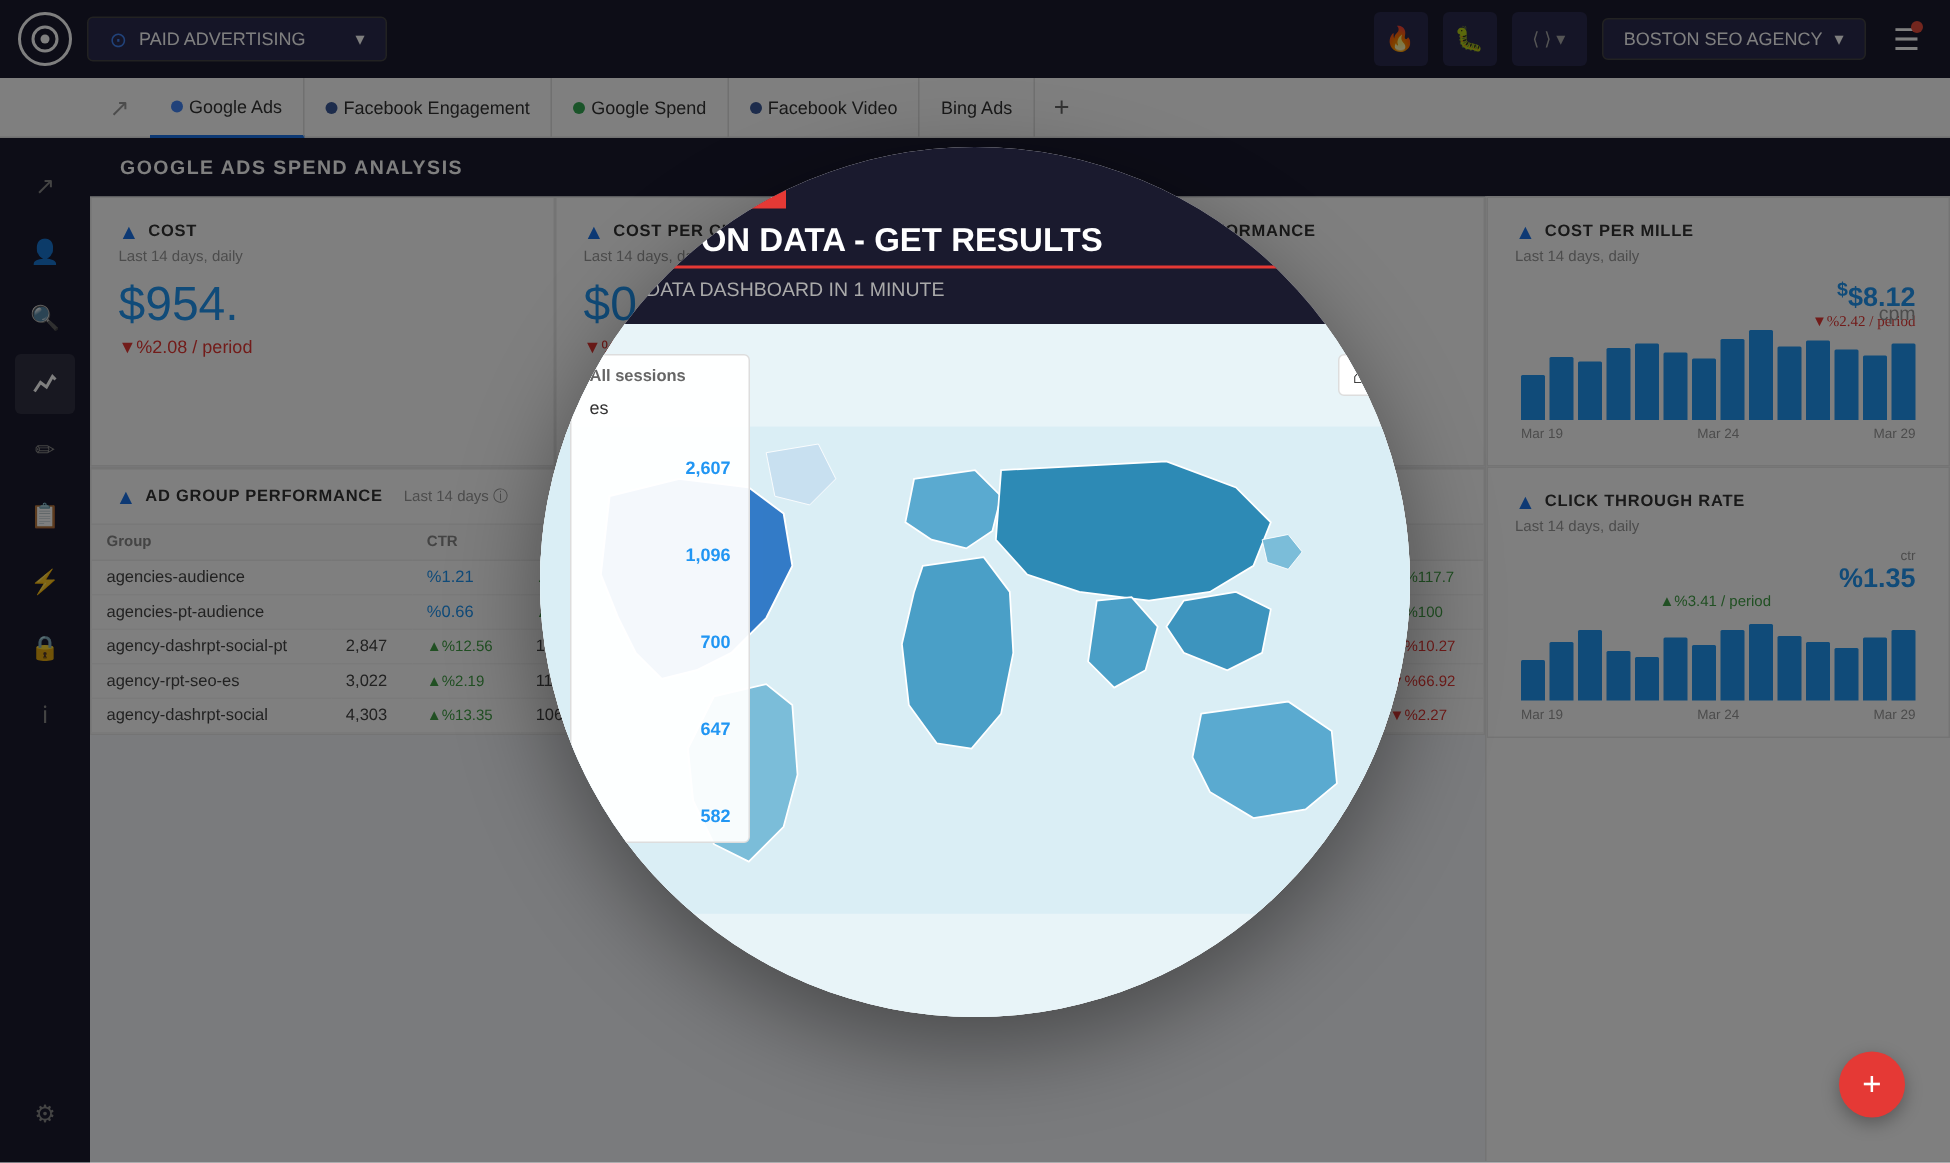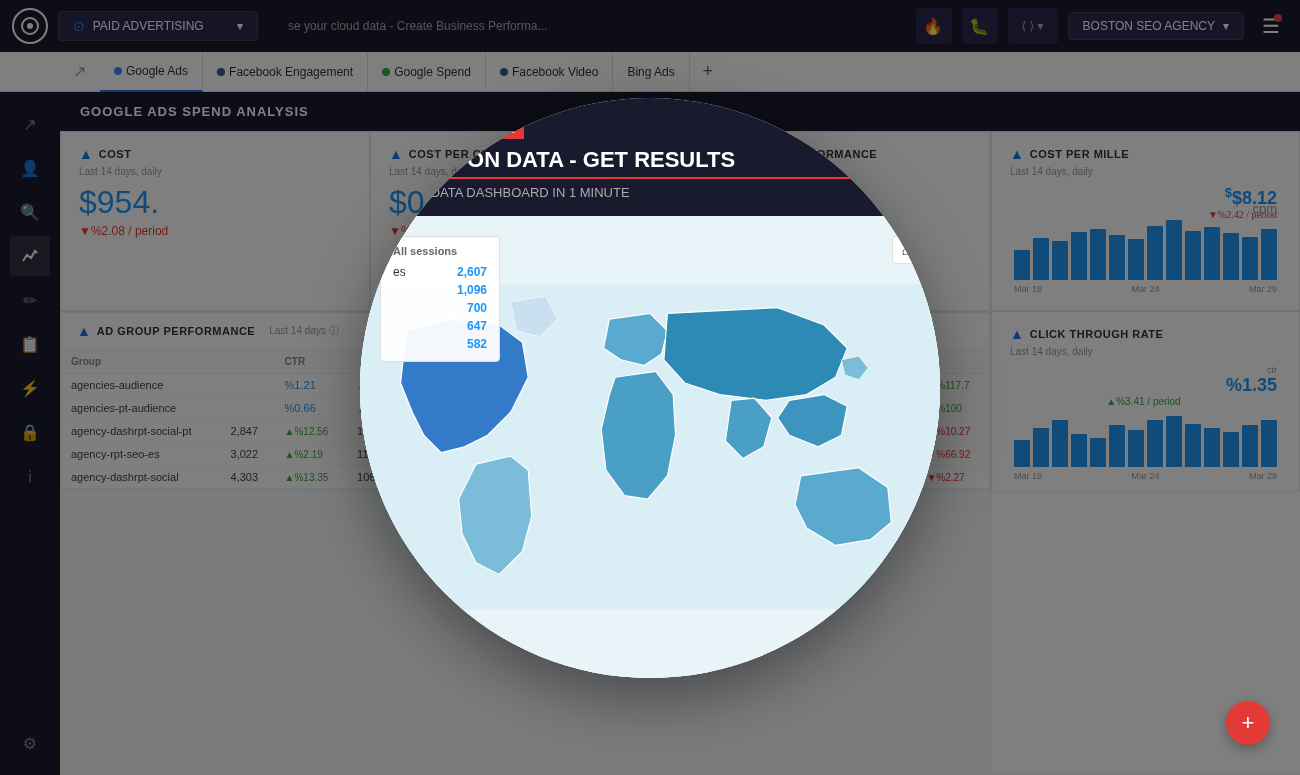--- a/index.html
+++ b/index.html
@@ -339,21 +339,21 @@
       font-weight: bold;
     }
     .popup-item {
       display: flex;
       justify-content: space-between;
       gap: 16px;
       padding: 2px 0;
       font-size: 12px;
       color: #333;
     }
-    .popup-value { font-weight: bold; color: #2196f3; }
+    .popup-value { font-weight: bold; color: #2196f3; margin-top: 40px; }
 
     .home-btn {
       position: absolute;
       right: 20px;
       top: 20px;
       width: 28px; height: 28px;
       background: #fff;
       border: 1px solid #ddd;
       border-radius: 4px;
       display: flex; align-items: center; justify-content: center;
@@ -386,23 +386,20 @@
       <circle cx="10" cy="10" r="8" stroke="white" stroke-width="2" fill="none"></circle>
       <circle cx="10" cy="10" r="3" fill="white"></circle>
     </svg>
   </div>
   <div class="nav-dropdown">
     <span style="color:#4285f4; font-size:14px;">⊙</span>
     <span>PAID ADVERTISING</span>
     <span style="margin-left:auto;">▾</span>
   </div>
 
-  <div style="background:#1a1a2e; color:#aaa; font-size:12px; padding:6px 20px; border-radius:4px; flex:1; max-width:400px; overflow:hidden; white-space:nowrap; text-overflow:ellipsis;">
-    <span>se your cloud data - Create Business Performa...</span>
-  </div>
 
   <div class="nav-spacer"></div>
 
   <div class="nav-icon-btn">🔥</div>
   <div class="nav-icon-btn">🐛</div>
   <div class="nav-icon-btn" style="min-width:50px; gap:4px; display:flex; align-items:center; color:#aaa; font-size:12px;">⟨ ⟩ ▾</div>
 
   <div class="agency-dropdown">
     <span>BOSTON SEO AGENCY</span>
     <span>▾</span>

